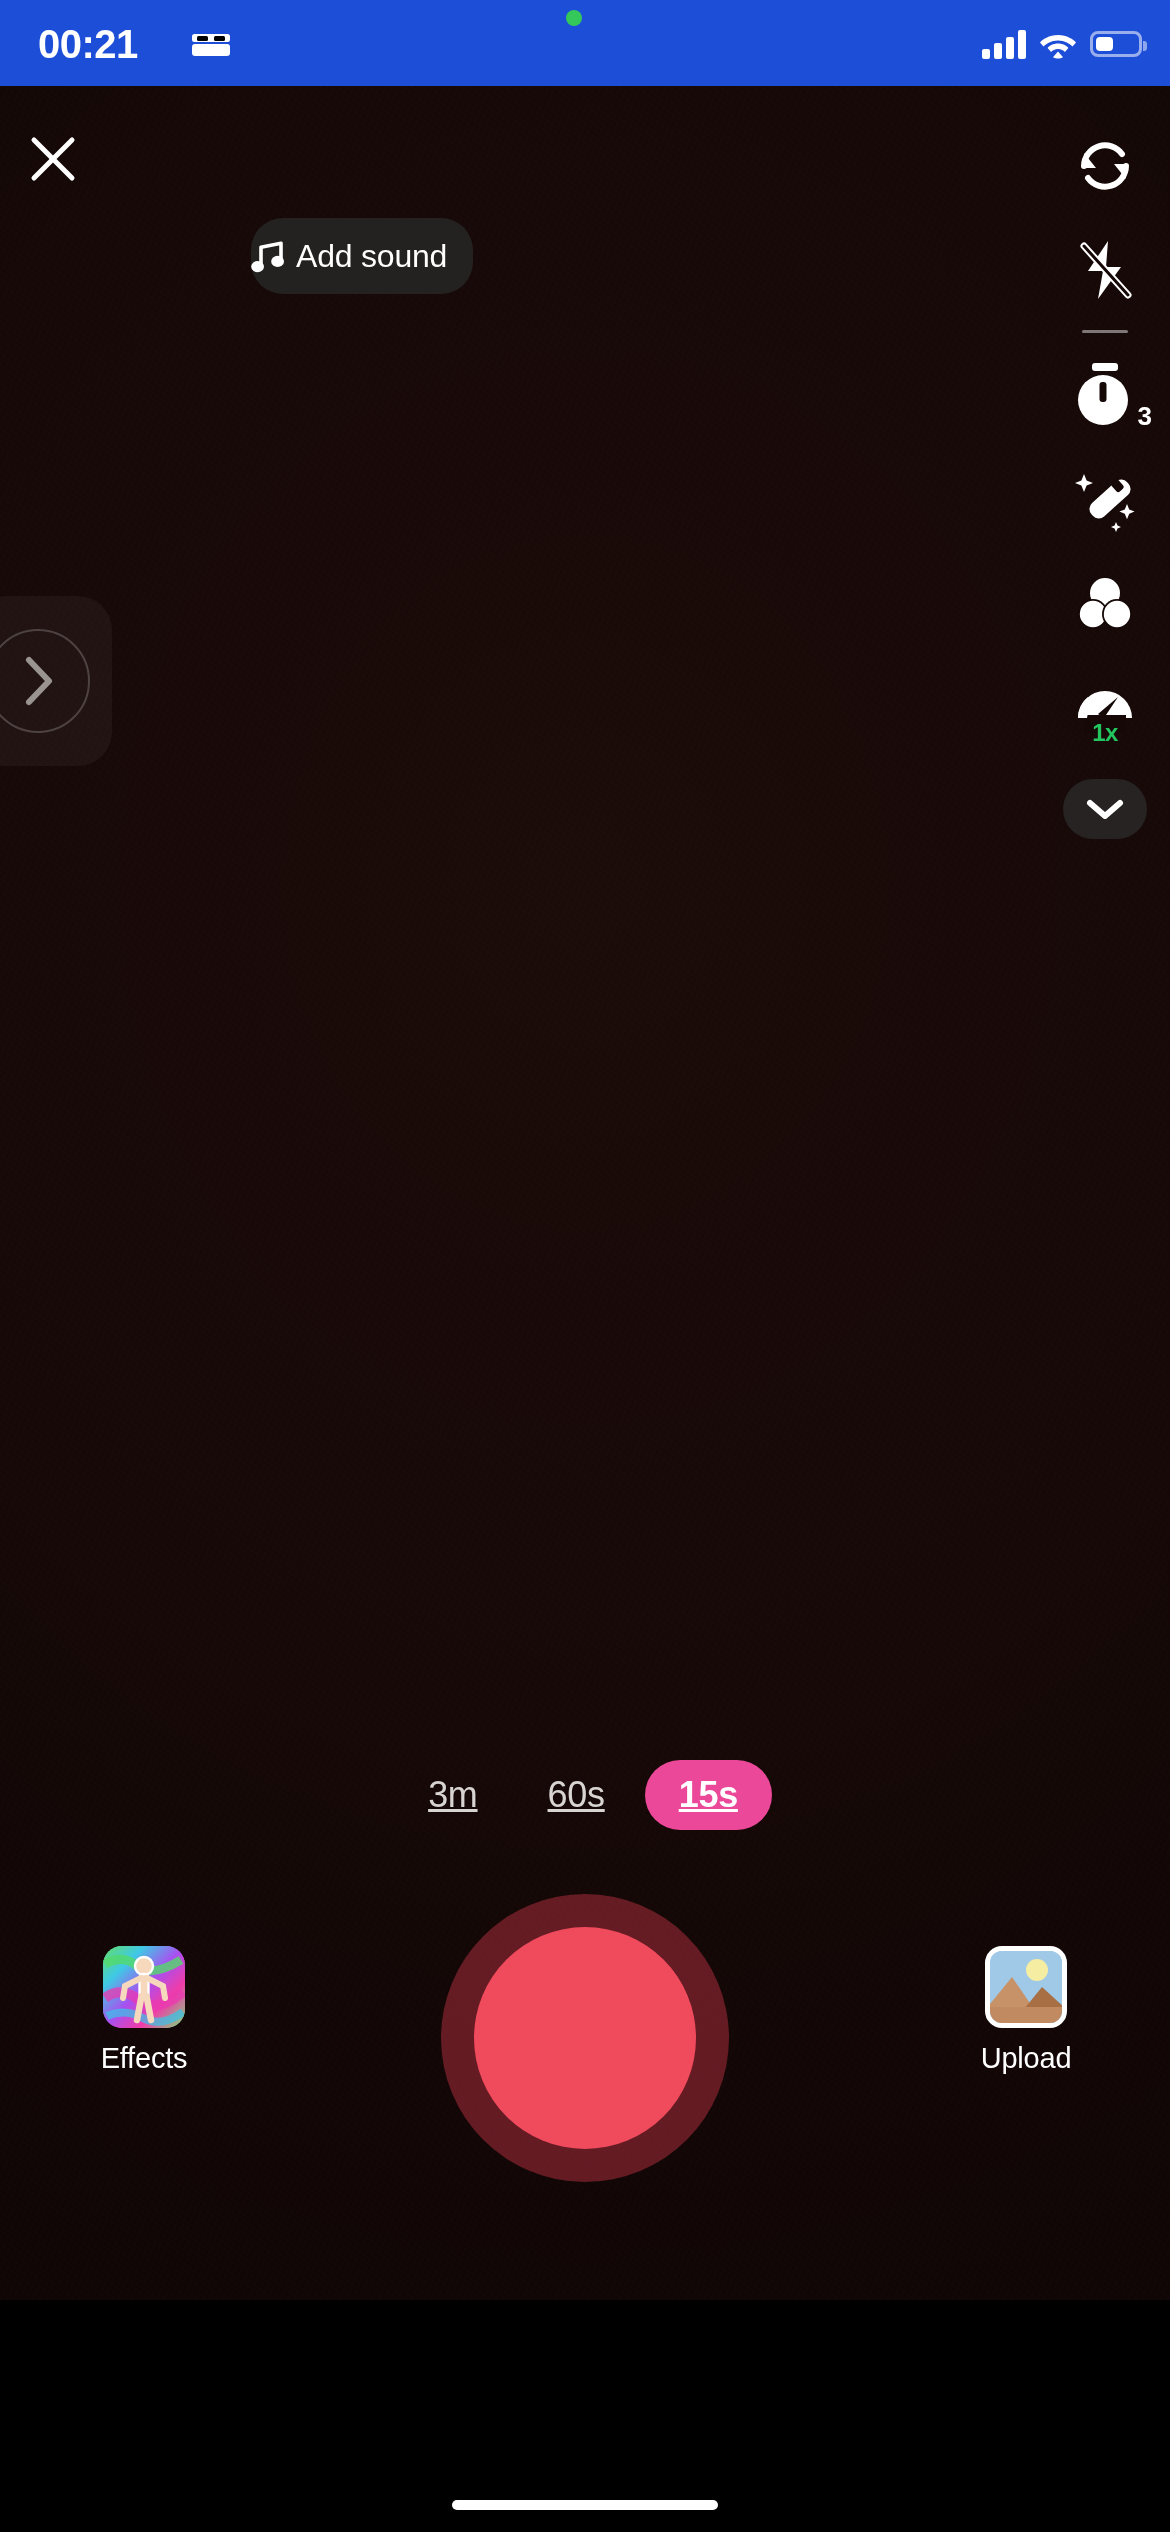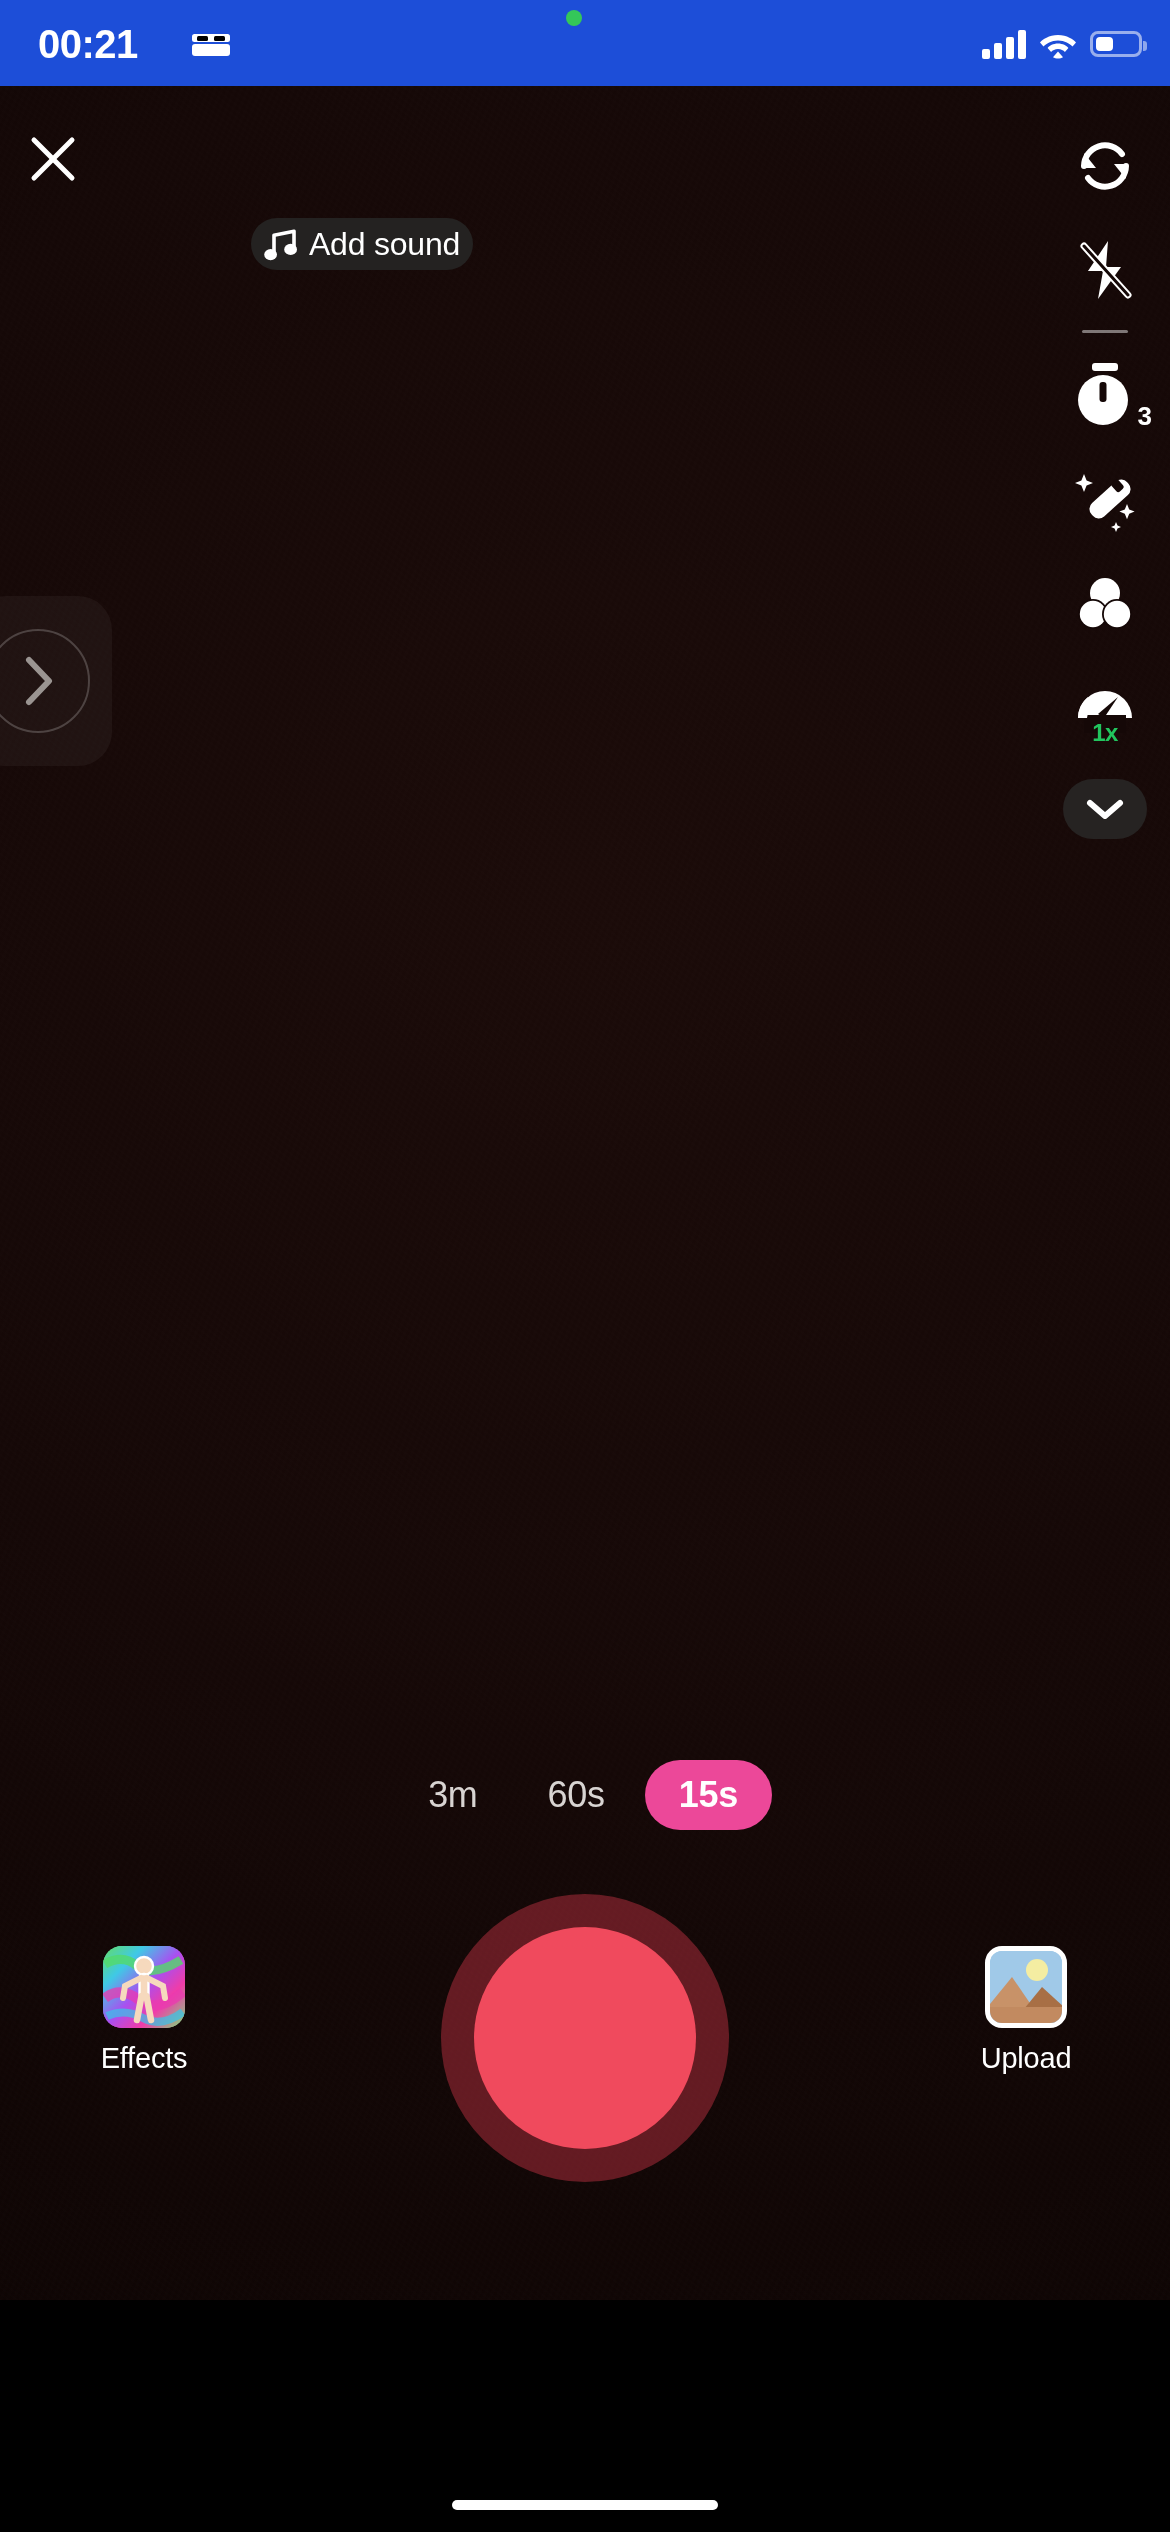--- a/index.html
+++ b/index.html
@@ -79,23 +79,23 @@
   }
 
   
   #close-button {
     position:absolute; left:22px; top:128px;
     width:62px; height:62px; z-index:20;
     display:flex; align-items:center; justify-content:center;
   }
   #add-sound-pill {
     position:absolute; left:251px; top:218px;
-    width:222px; height:52px; z-index:20;
+    width:222px; height:76px; z-index:20;
     background:#242221; border-radius:32px;
-    display:flex; align-items:center; justify-content:center; gap:11px;
+    display:flex; align-items:center; gap:11px;
   }
   #add-sound-label {
     font-size:32px; color:#fff; font-weight:400;
     letter-spacing:-0.2px; line-height:1;
   }
 
   
   #tool-rail {
     position:absolute; right:0; top:120px;
     width:130px; z-index:20;
@@ -146,21 +146,21 @@
   
   #duration-row {
     position:absolute; left:0; top:1760px; width:1170px;
     z-index:20;
     display:flex; align-items:center; justify-content:center; gap:10px;
   }
   .duration-opt {
     height:70px; padding:0 30px;
     display:flex; align-items:center; justify-content:flex-end;
     font-size:36px; font-weight:500; color:#d8d4d2;
-    border-radius:36px; letter-spacing:-0.3px;
+    border-radius:36px; letter-spacing:-0.3px;text-decoration:underline;
   }
   .duration-opt.active {
     background:#ec4899; color:#fff; font-weight:700;
     padding:0 34px;
   }
 
   
   #record-row {
     position:absolute; left:0; top:1880px; width:1170px; height:300px;
     z-index:20;

